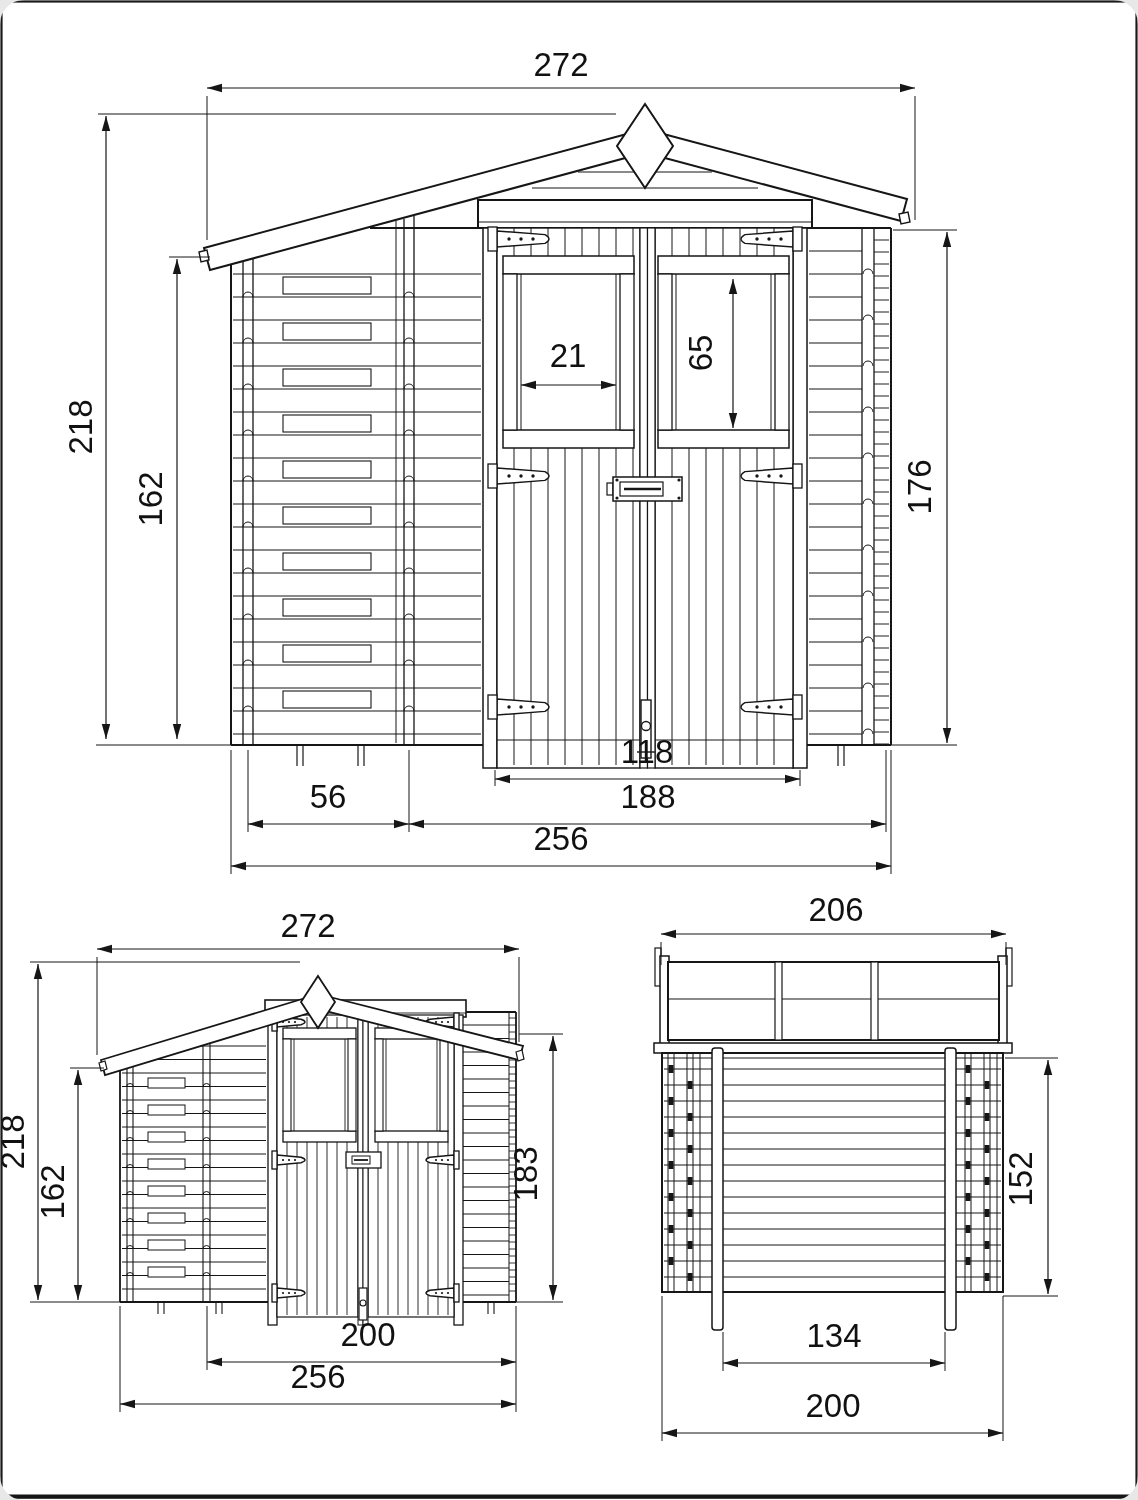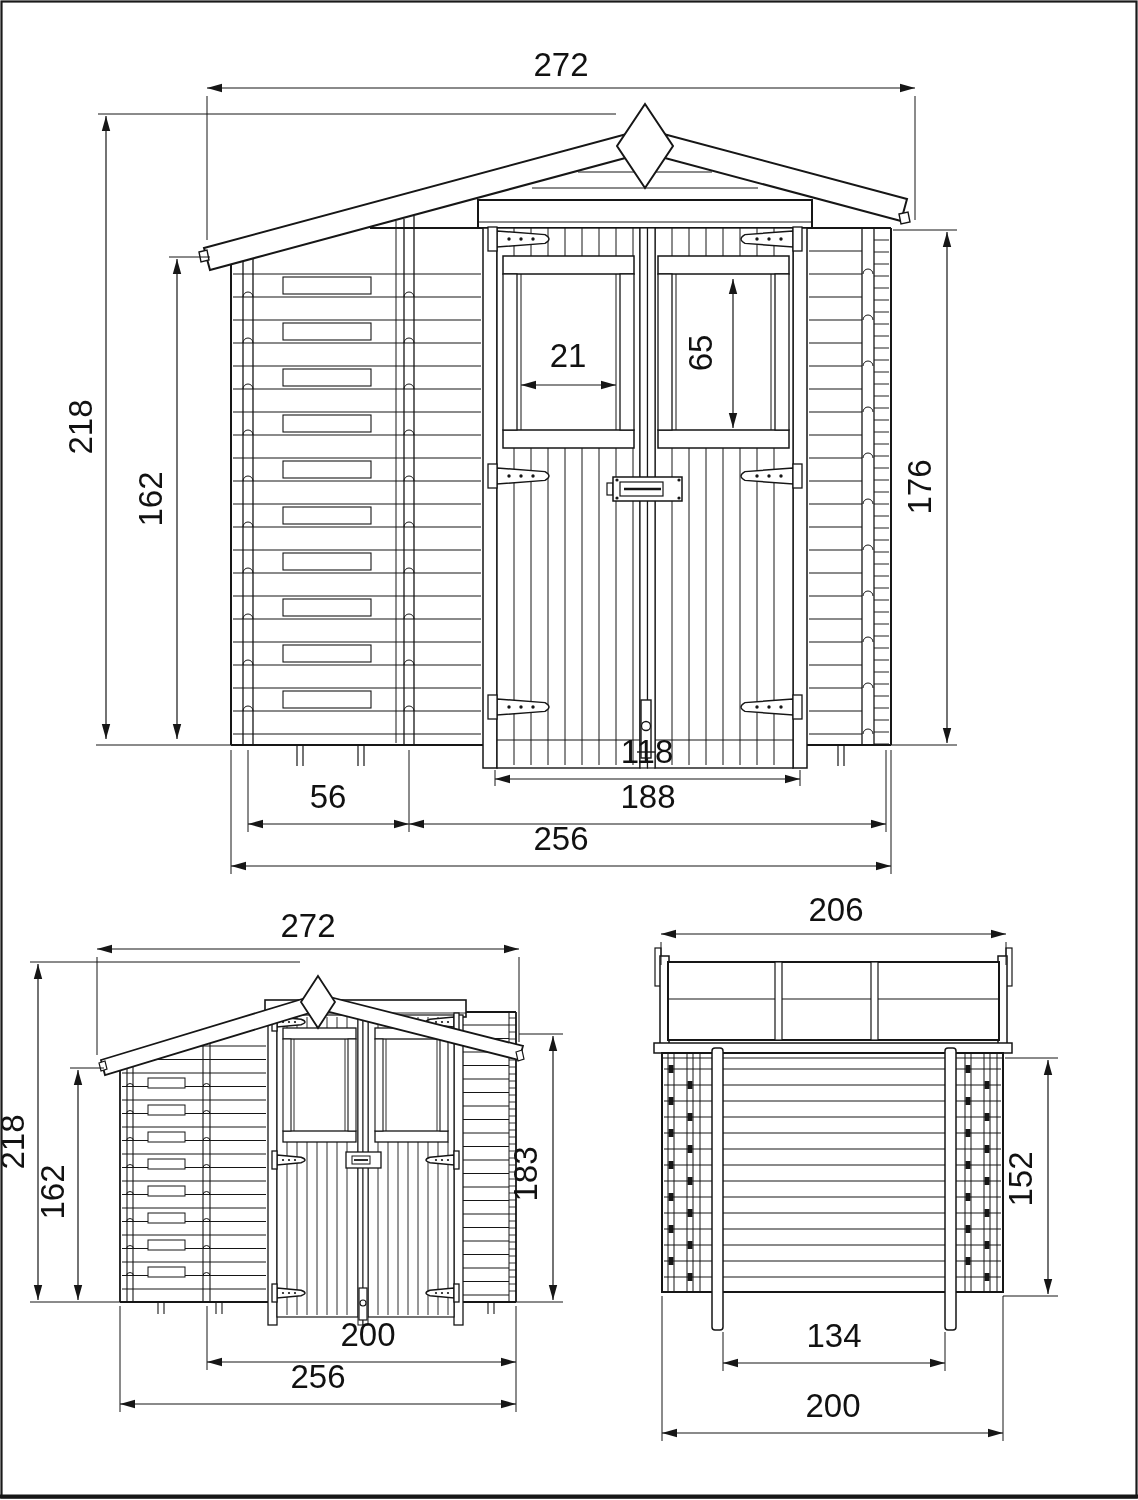--- a/index.html
+++ b/index.html
@@ -1,16 +1,16 @@
 <!DOCTYPE html>
 <html><head>
 <meta charset="utf-8">
 <style>
   html,body{margin:0;padding:0;background:#e8e8e8;}
-  .page{position:relative;width:1138px;height:1500px;background:#ffffff;margin:0 auto;overflow:hidden;}
+  .page{position:relative;width:1138px;height:1500px;background:#ffffff;margin:0 auto;overflow:hidden;border-radius:24px;}
   svg{display:block;}
   text{font-family:"Liberation Sans", sans-serif; fill:#111; stroke:none;}
 </style>
 </head>
 <body>
 
 <div class="page">
   <svg id="drawing" width="1138" height="1500" viewBox="0 0 1138 1500">
     <defs>
       <clipPath id="clipLW">

